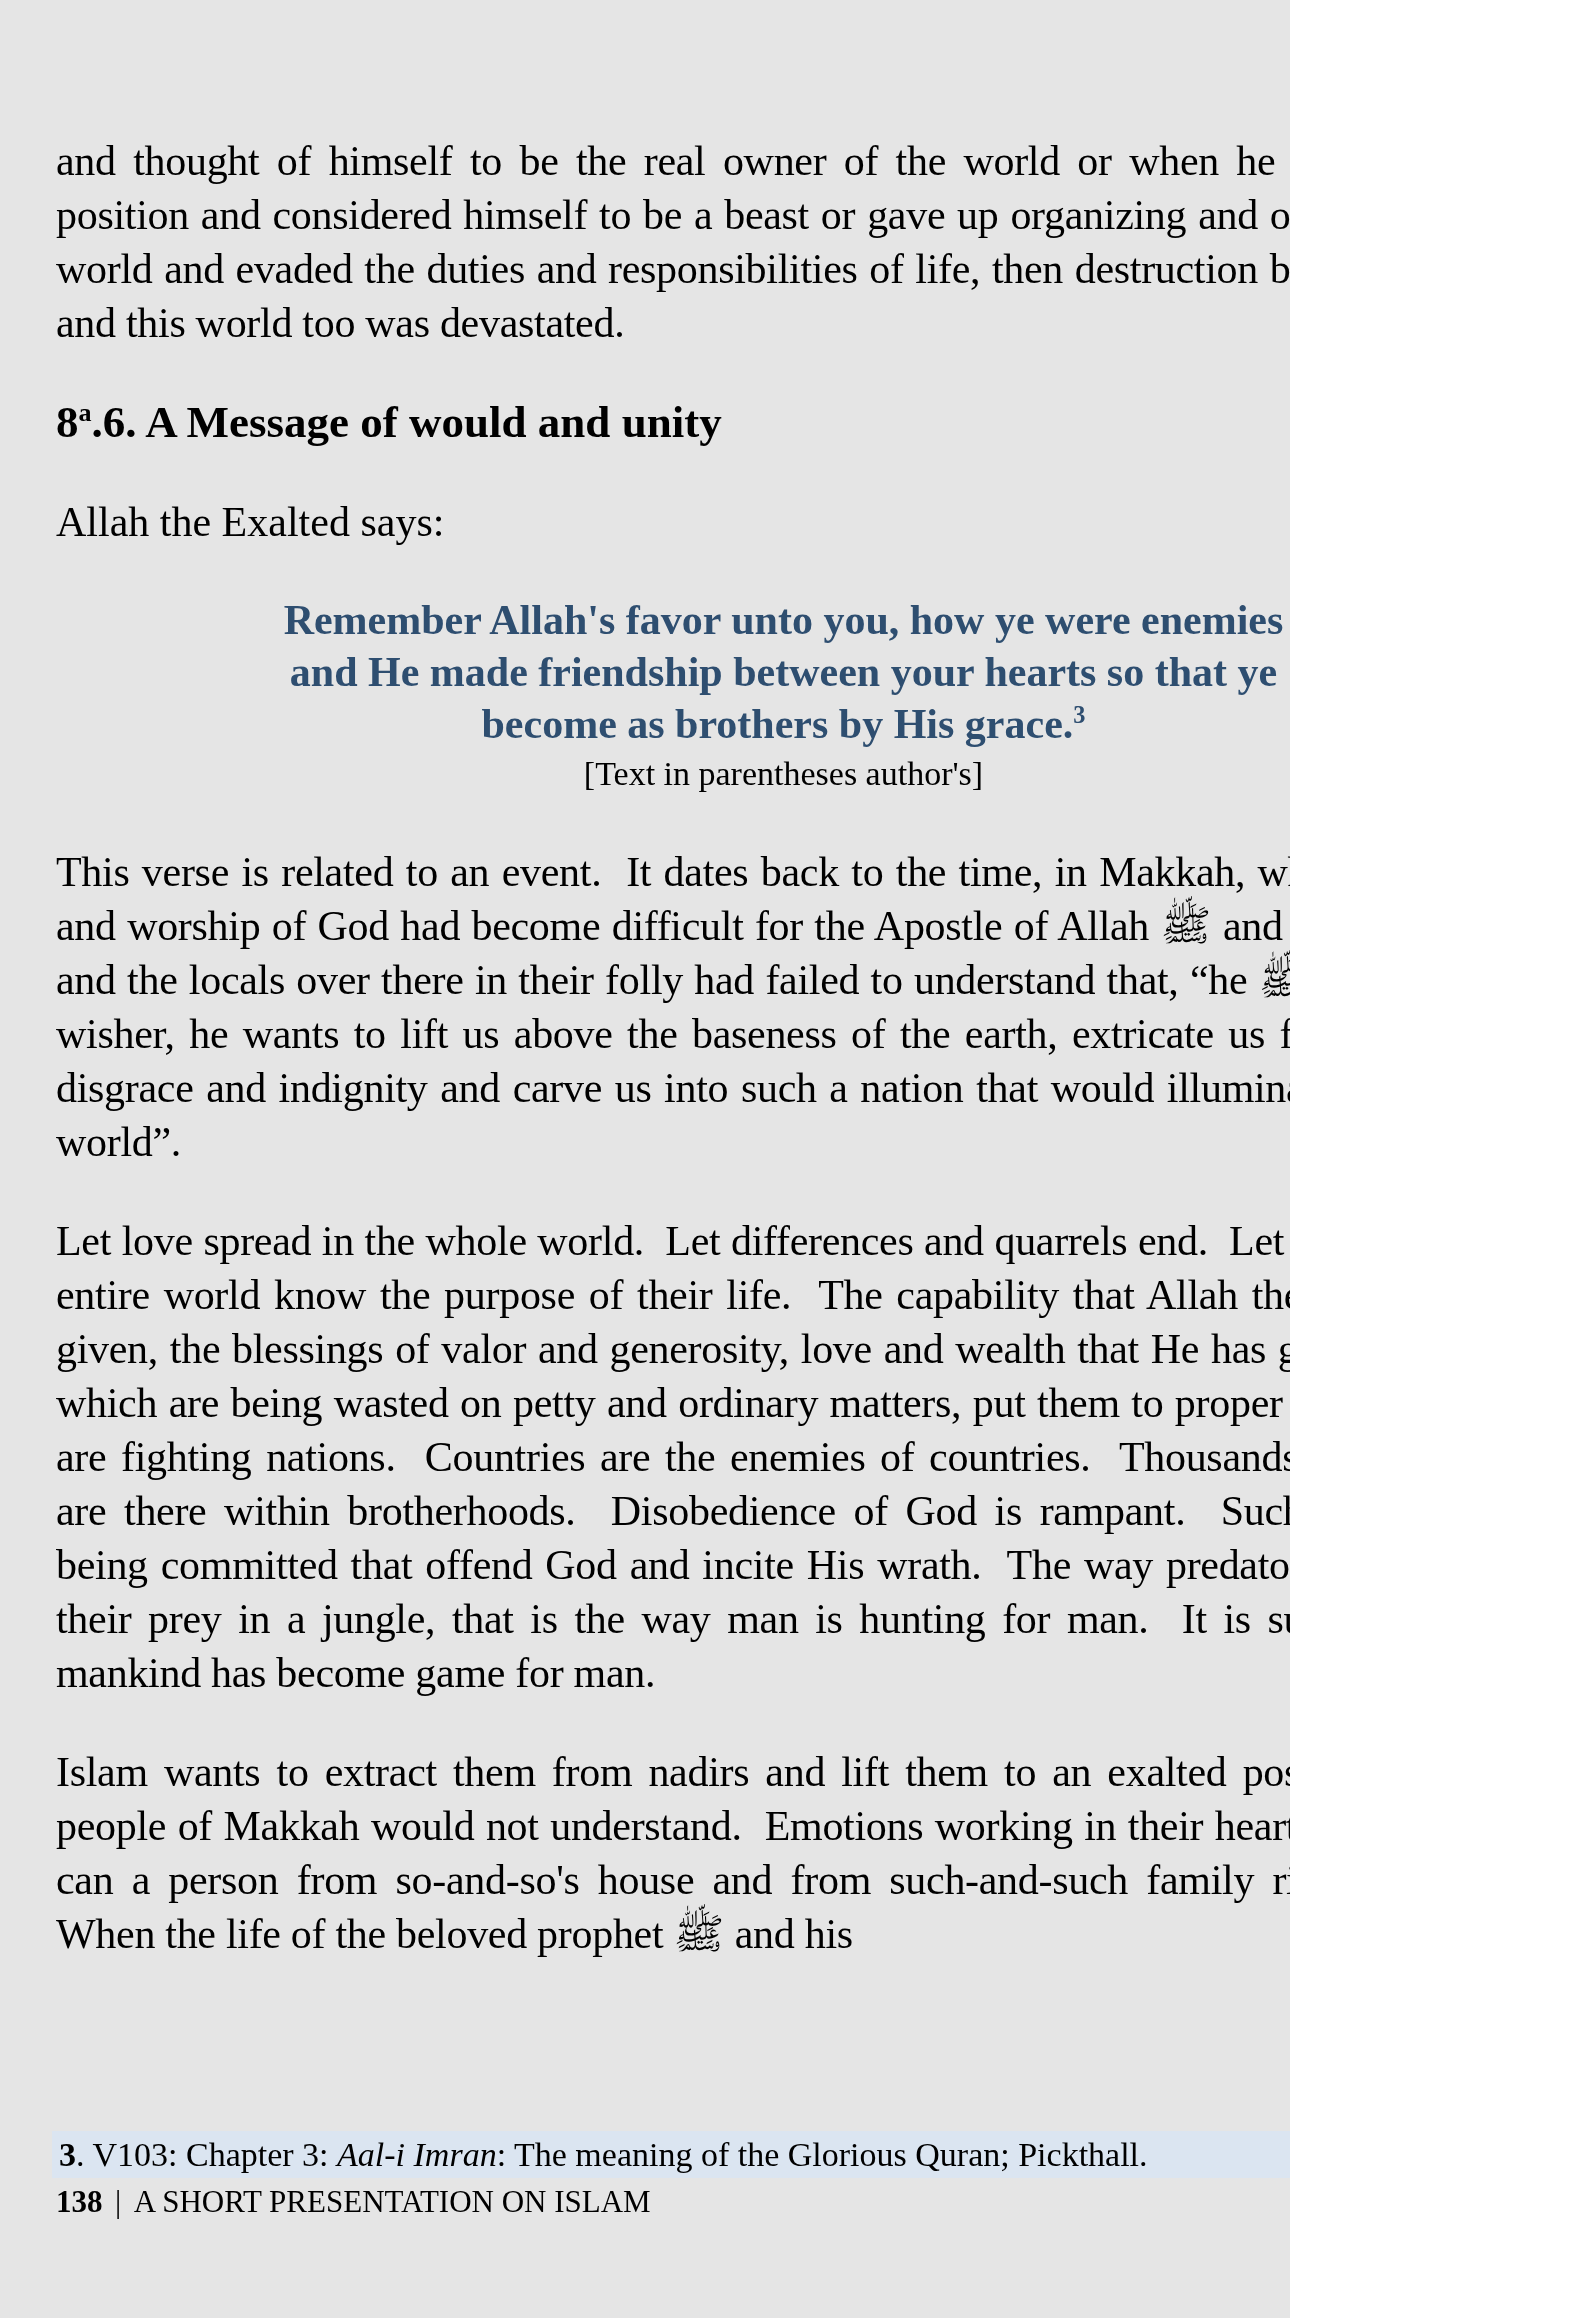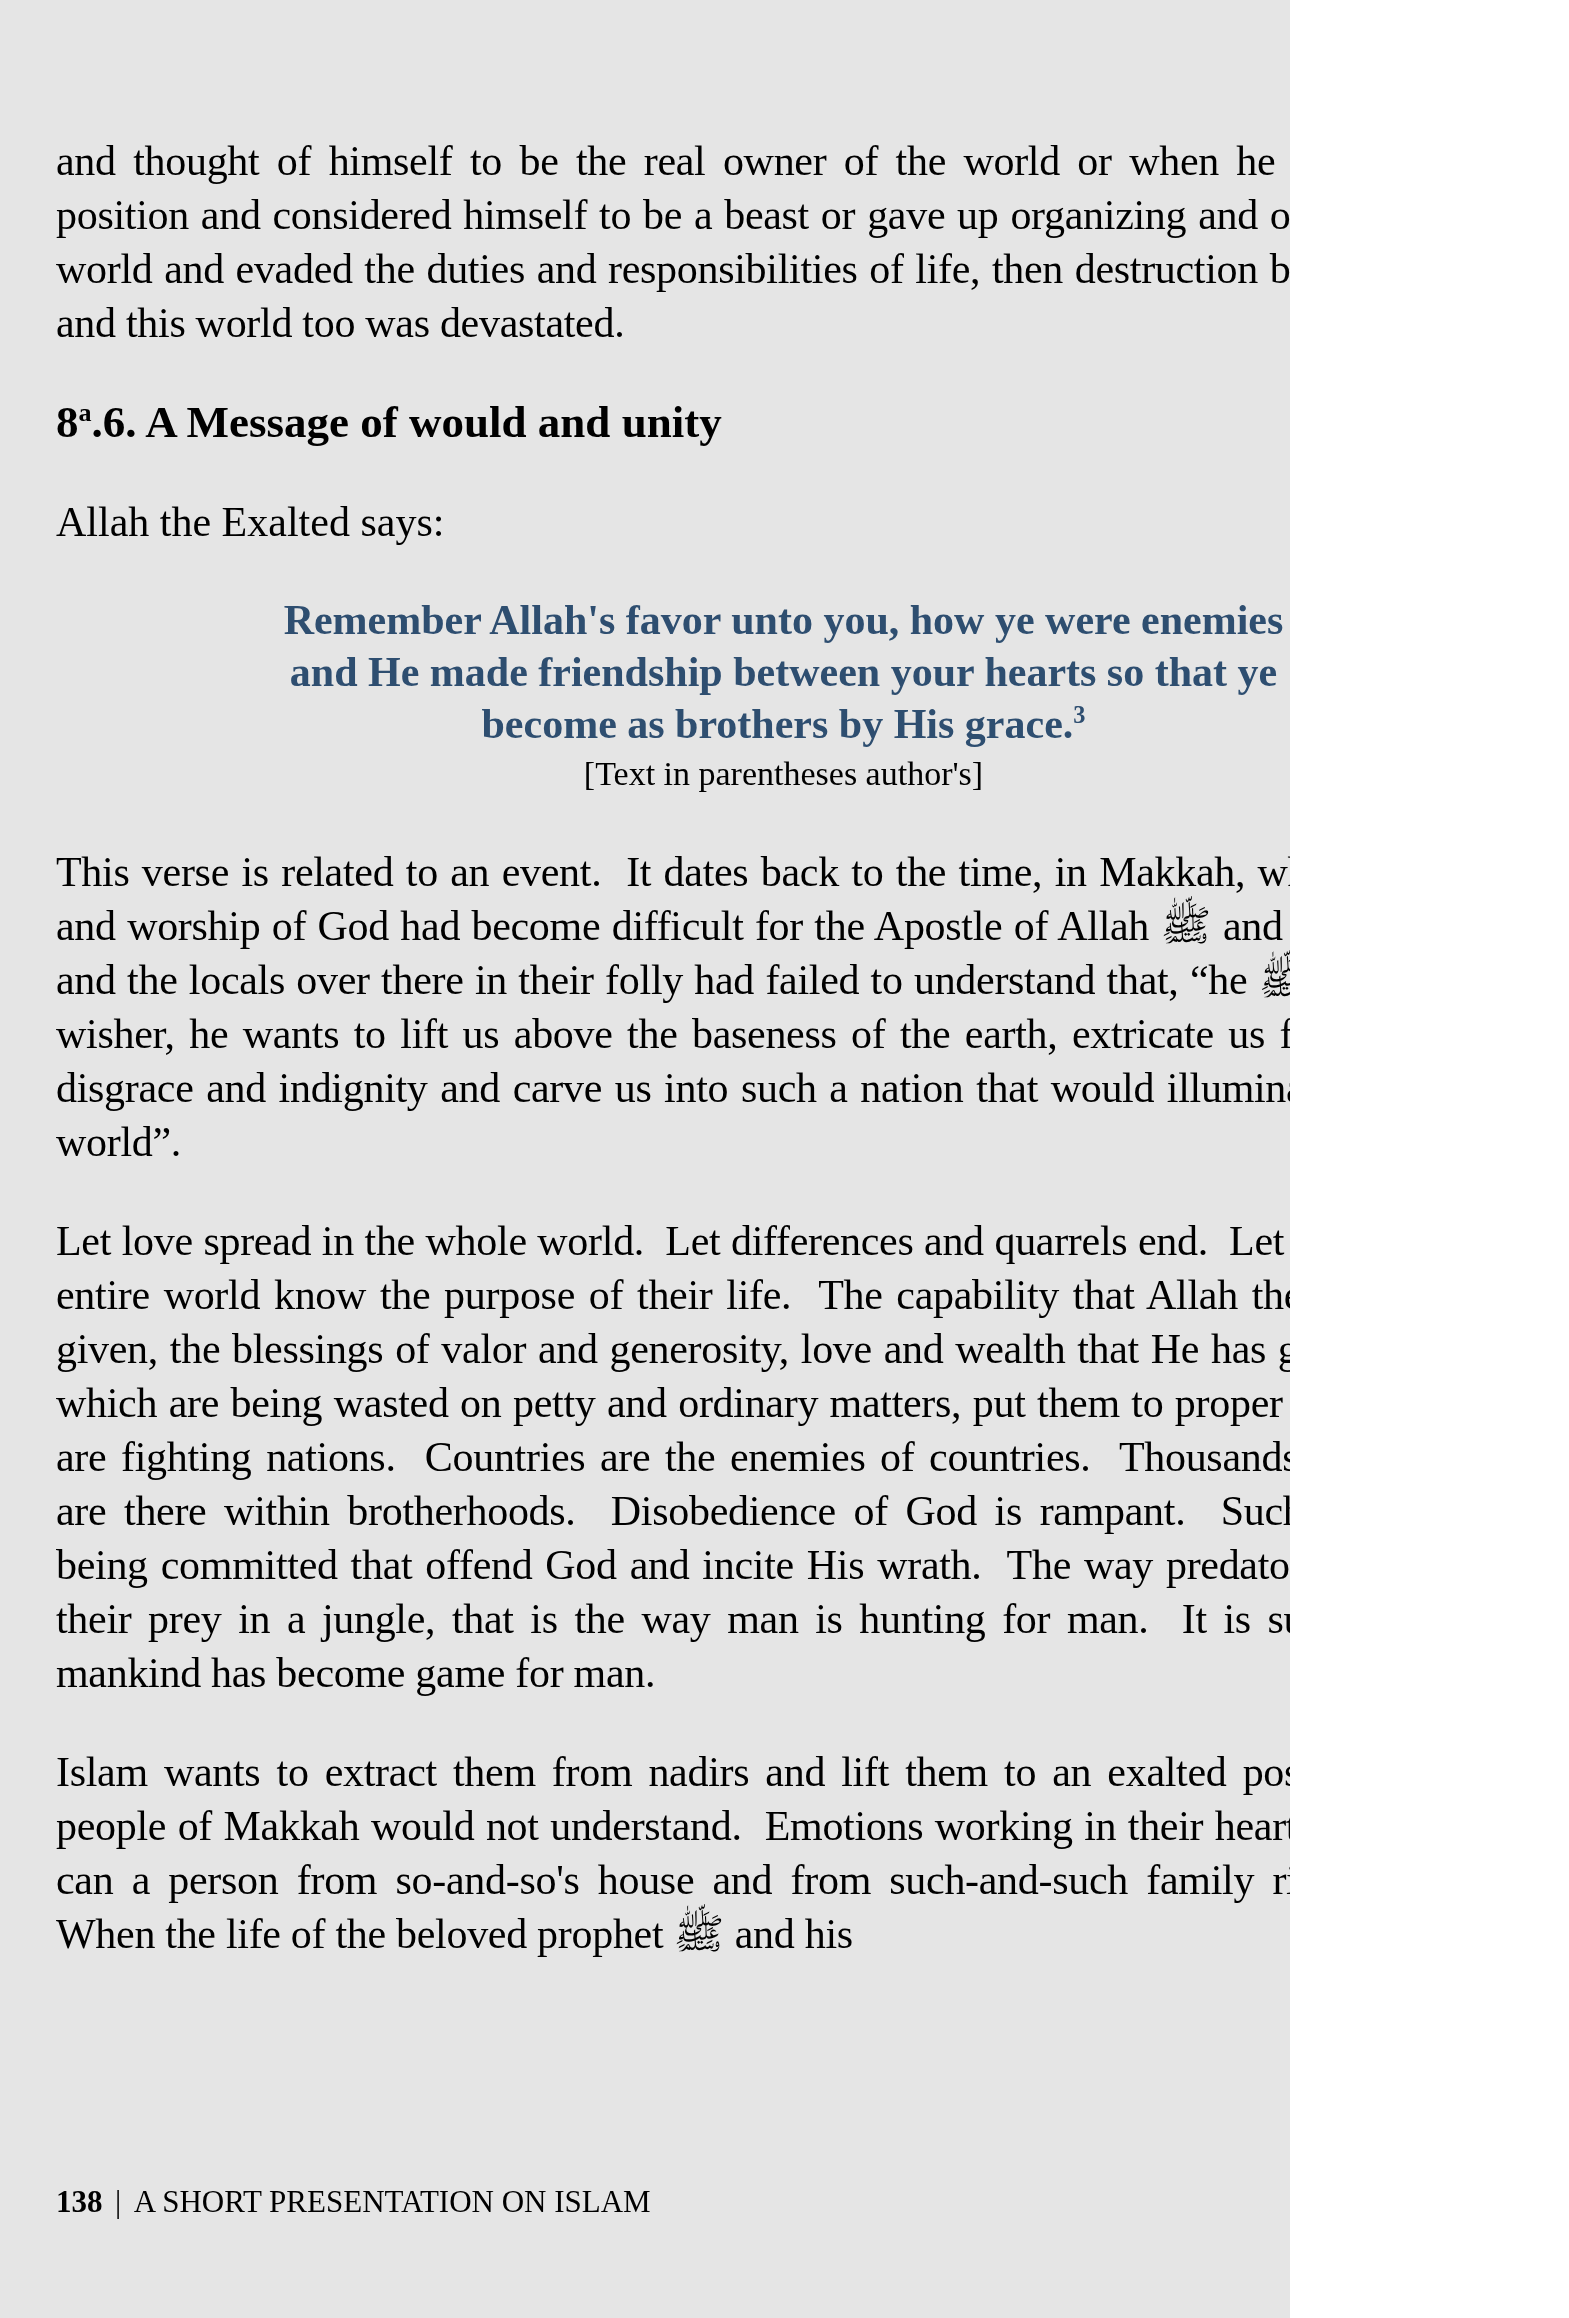--- a/index.html
+++ b/index.html
@@ -105,16 +105,17 @@
     </div>
 
     <p class="body">This verse is related to an event.  It dates back to the time, in Makkah, when servitude and worship of God had become difficult for the Apostle of Allah ﷺ and the Muslims, and the locals over there in their folly had failed to understand that, “he ﷺ is our well-wisher, he wants to lift us above the baseness of the earth, extricate us from a life of disgrace and indignity and carve us into such a nation that would illuminate the whole world”.</p>
 
     <p class="body">Let love spread in the whole world.  Let differences and quarrels end.  Let people of the entire world know the purpose of their life.  The capability that Allah the Exalted has given, the blessings of valor and generosity, love and wealth that He has granted, all of which are being wasted on petty and ordinary matters, put them to proper use.  Nations are fighting nations.  Countries are the enemies of countries.  Thousands of wrangles are there within brotherhoods.  Disobedience of God is rampant.  Such wrongs are being committed that offend God and incite His wrath.  The way predators hunt down their prey in a jungle, that is the way man is hunting for man.  It is surprising that mankind has become game for man.</p>
 
     <p class="body" style="margin-bottom:0;">Islam wants to extract them from nadirs and lift them to an exalted position but the people of Makkah would not understand.  Emotions working in their hearts were:  how can a person from so-and-so's house and from such-and-such family rise so much!  When the life of the beloved prophet ﷺ and his</p>
 
   </div>
 
+  <div class="footnote-bar"><span class="footnote-ref">3</span><span>. V103: Chapter 3: </span><span class="footnote-italic">Aal-i Imran</span><span>: The meaning of the Glorious Quran; Pickthall.</span></div>
 
   <div class="page-footer"><span class="page-num">138</span><span class="sep">|</span><span>A SHORT PRESENTATION ON ISLAM</span></div>
 </div>
 
 
 </body></html>

